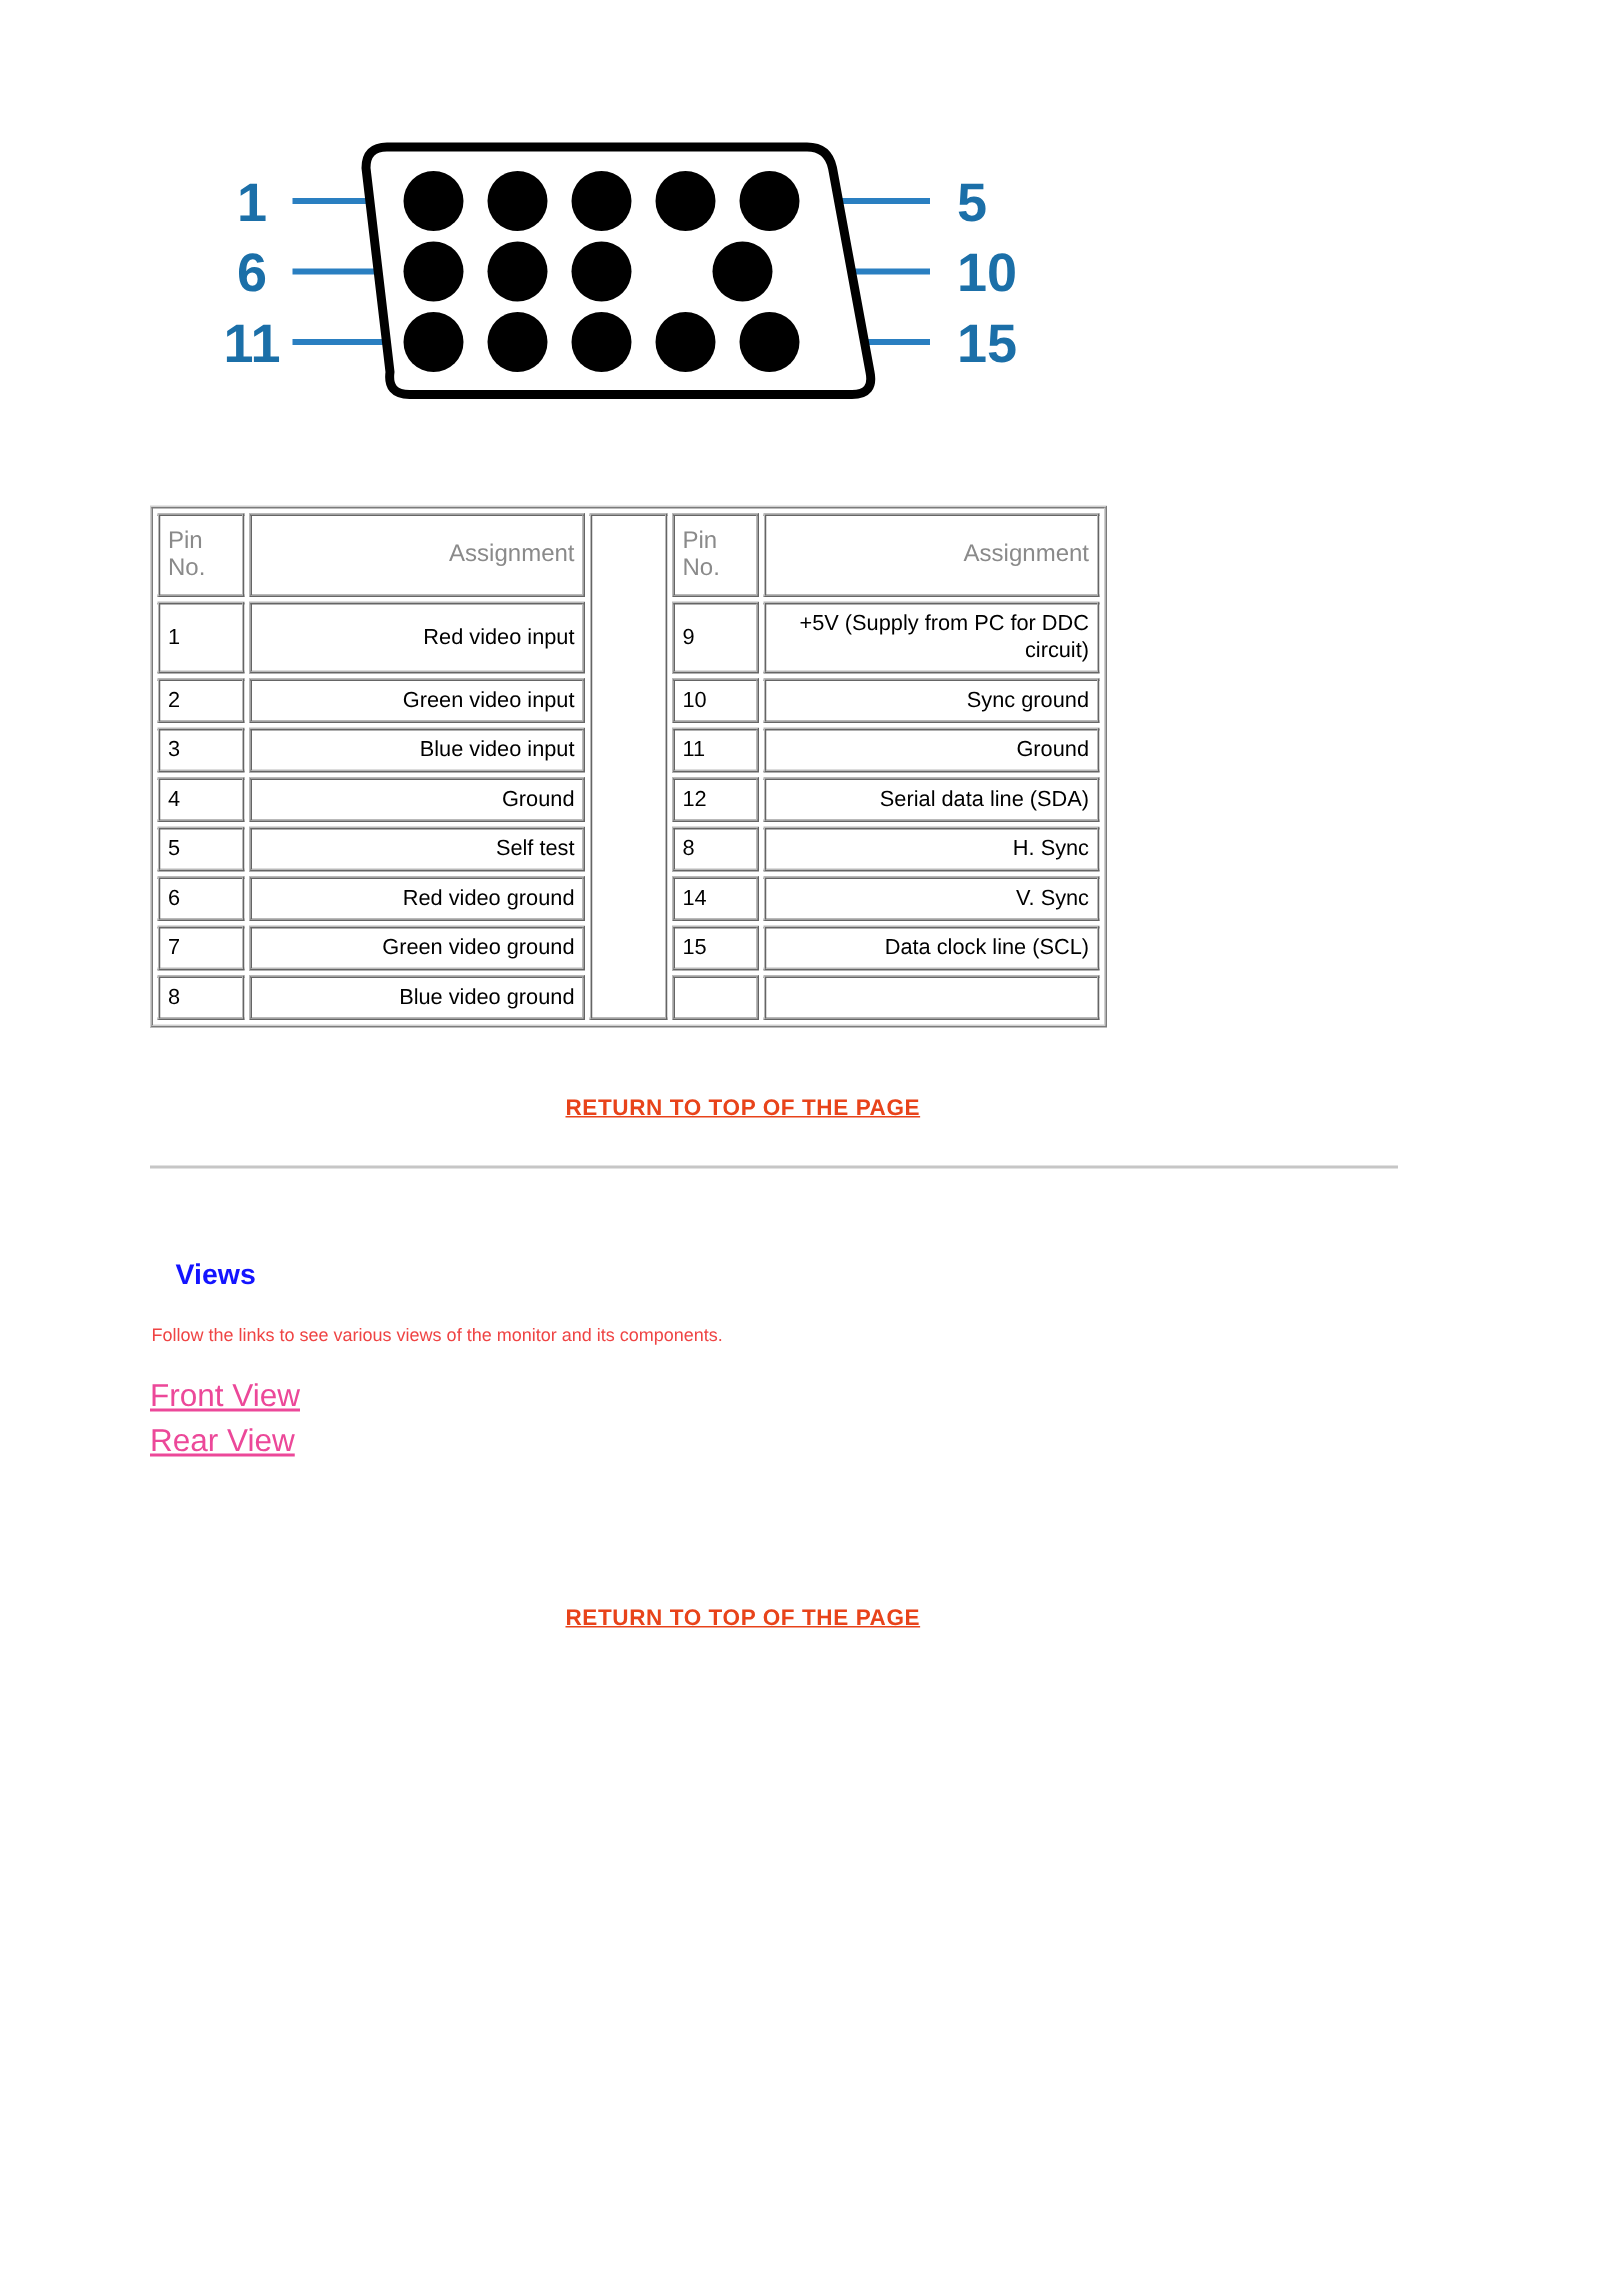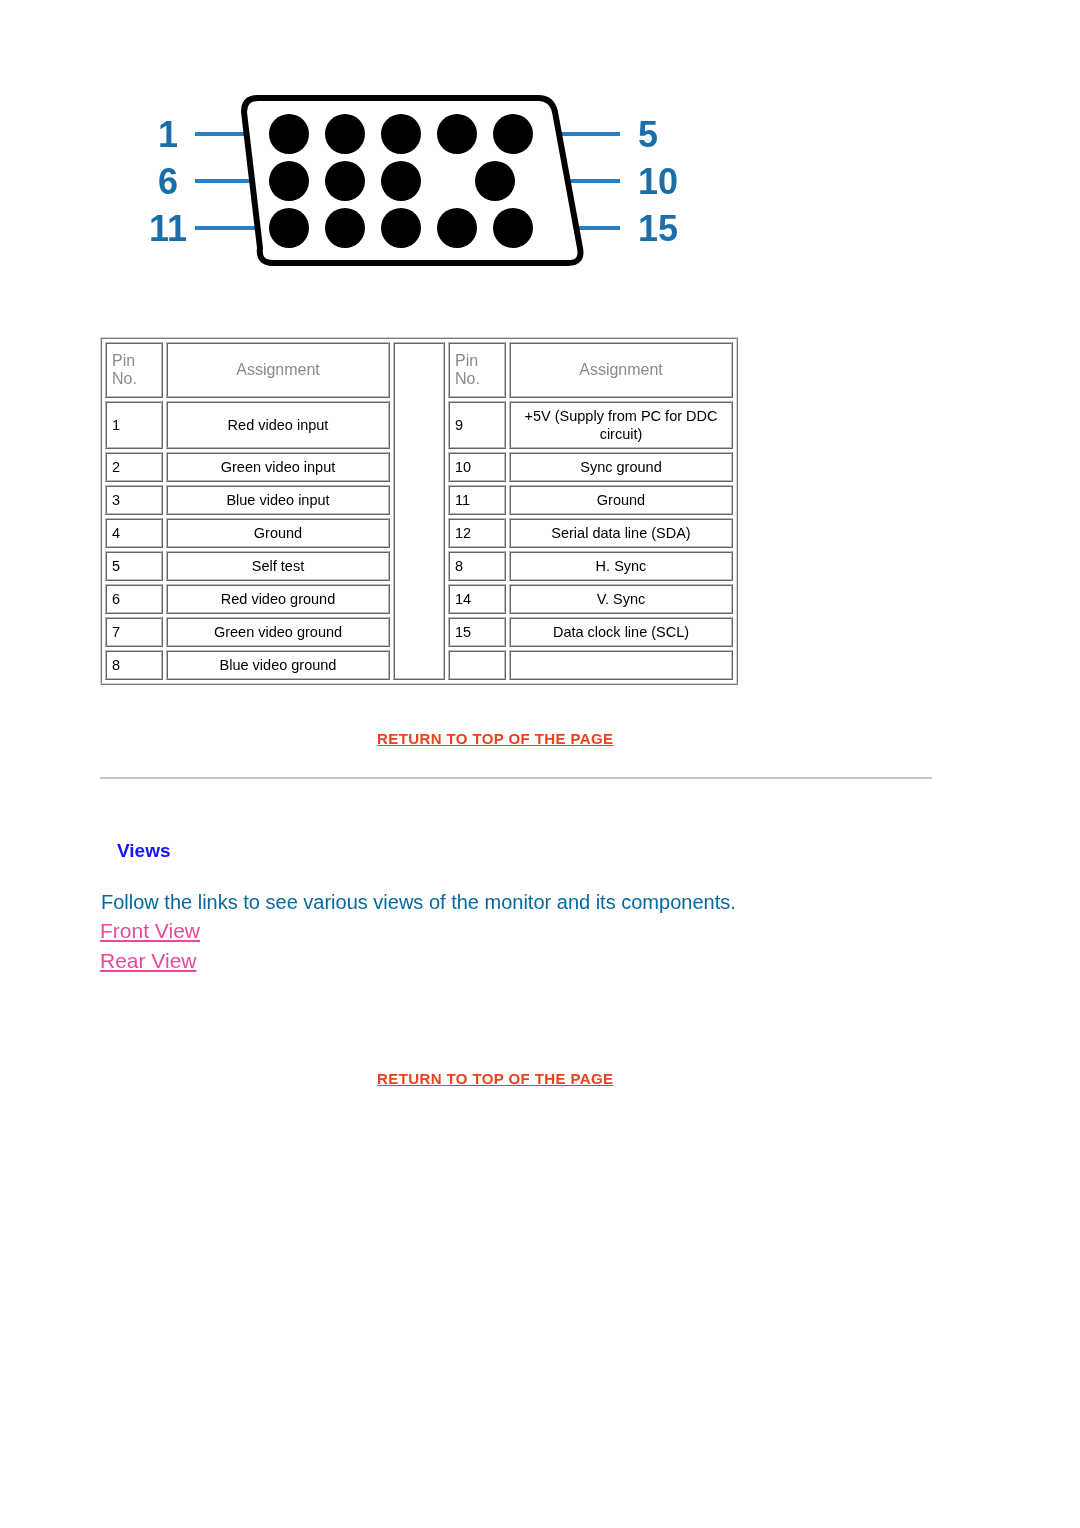--- a/index.html
+++ b/index.html
@@ -45,21 +45,21 @@
     padding: 3px 5px;
     vertical-align: middle;
     background: #ffffff;
   }
   td.pin-no {
     width: 44px;
     font-size: 14.5px;
   }
   td.assign {
     width: 210px;
-    text-align: center;
+    text-align: right;
   }
   td.head {
     color: #8a8a8a;
     font-size: 16px;
     height: 46px;
   }
   td.head.pin-no { line-height: 1.15; }
   td.spacer {
     width: 38px;
     background: #ffffff;
@@ -99,22 +99,22 @@
     color: #1414ff;
     font-size: 19px;
     font-weight: bold;
     margin: 16px;
   }
 
   #views-intro {
     position: absolute;
     left: 101px;
     top: 871px;
-    font-size: 20px;
-    color: #0369a1;
+    font-size: 12px;
+    color: #ef4444;
     white-space: nowrap;
   }
 
   .view-link {
     position: absolute;
     color: #ec4899;
     font-size: 21px;
     text-decoration: underline;
     cursor: pointer;
     white-space: nowrap;

